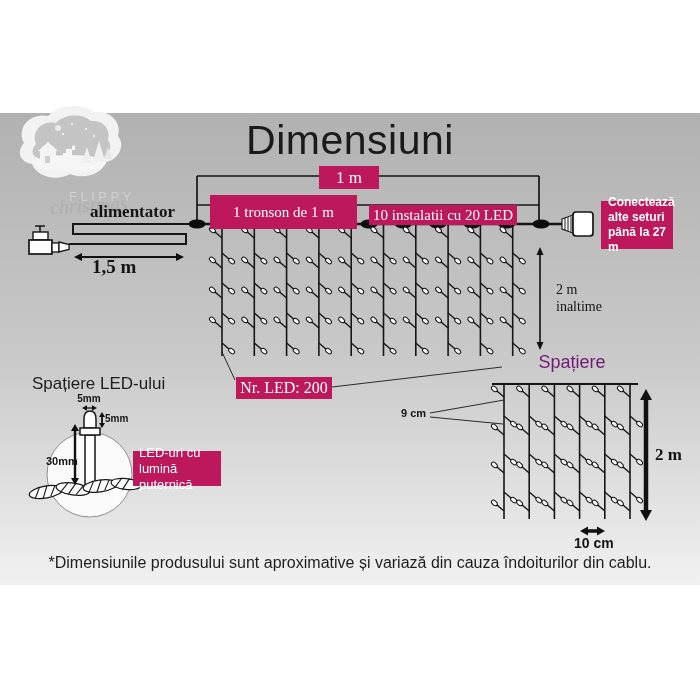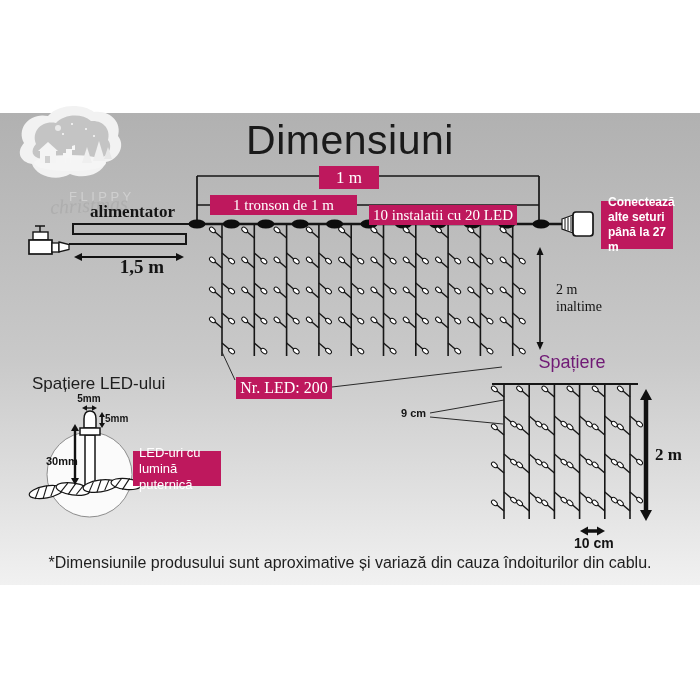--- a/index.html
+++ b/index.html
@@ -13,28 +13,28 @@
   .b{font-weight:bold;}
   .pre{white-space:pre-line;}
   .blackbox{position:absolute;background:#be185d;color:#ffffff;display:flex;
             align-items:center;justify-content:center;box-sizing:border-box;}
   .left{justify-content:flex-start;text-align:left;}
   #title{left:0;top:117px;width:700px;text-align:center;font-size:41px;letter-spacing:.5px;color:#1a1a1a;}
   #logo-flippy{left:69px;top:189px;font-size:13px;letter-spacing:3.5px;color:#cfcfcf;}
   #logo-christmas{left:50px;top:194px;font-size:20px;font-style:italic;color:#aeaeae;
                   font-family:"Liberation Serif",serif;transform:rotate(-3deg);}
   #box-1m{left:319px;top:166px;width:60px;height:23px;font-size:17px;}
-  #box-tronson{left:210px;top:195px;width:147px;height:20px;font-size:15px;}
+  #box-tronson{left:210px;top:195px;width:147px;height:34px;font-size:15px;}
   #box-inst{left:369px;top:195px;width:148px;height:20px;font-size:15px;margin-top:10px;}
   #box-conect{left:601px;top:201px;width:72px;height:48px;font-size:12px;font-weight:bold;
               line-height:15px;padding-left:7px;}
   #box-nrled{left:236px;top:377px;width:96px;height:22px;font-size:16px;}
   #box-leddesc{left:133px;top:451px;width:88px;height:35px;font-size:13px;line-height:16px;padding-left:6px;}
   #lbl-alim{left:90px;top:202px;font-size:17px;}
-  #lbl-15m{left:92px;top:256px;width:72px;text-align:right;font-size:19px;}
+  #lbl-15m{left:92px;top:256px;width:72px;text-align:left;font-size:19px;}
   #lbl-inalt{left:556px;top:281px;font-size:14px;line-height:17px;}
   #lbl-spatiere{left:527px;top:352px;width:90px;text-align:center;font-size:18px;color:#701a75;}
   #lbl-9cm{left:401px;top:407px;font-size:11px;}
   #lbl-2m{left:655px;top:445px;font-size:17px;}
   #lbl-10cm{left:574px;top:535px;width:38px;text-align:left;font-size:14px;}
   #lbl-marimea{left:32px;top:374px;font-size:17px;color:#1d1d1d;}
   #lbl-5mm-top{left:75px;top:393px;width:28px;text-align:center;font-size:10px;}
   #lbl-5mm-right{left:105px;top:413px;font-size:10px;}
   #lbl-30mm{left:46px;top:455px;font-size:11px;}
   #lbl-disc{left:0;top:554px;width:700px;text-align:center;font-size:16px;color:#1e1e1e;}

